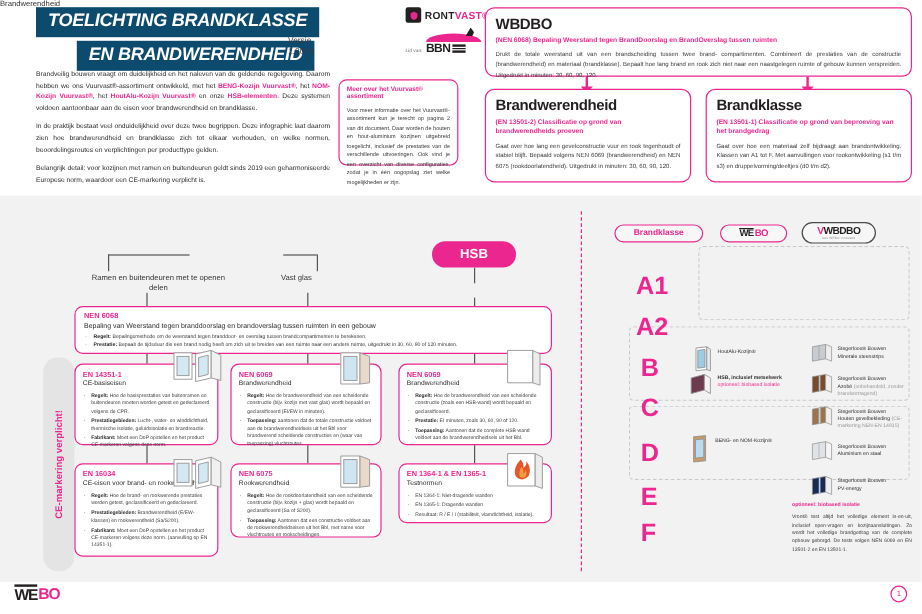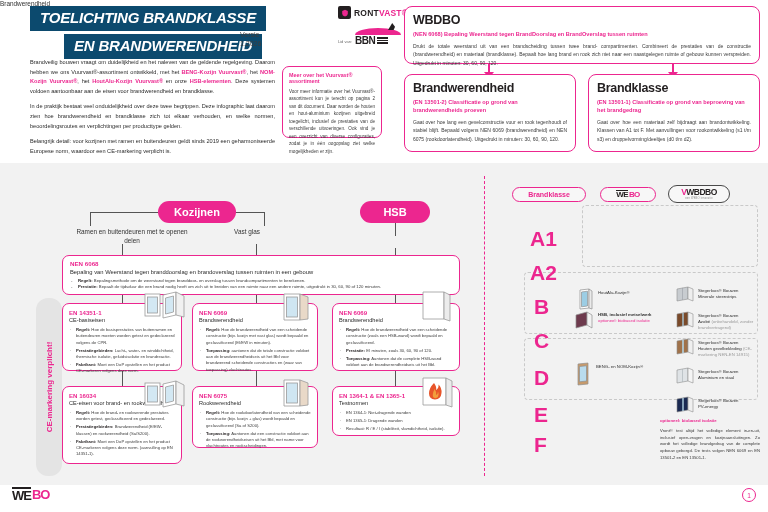--- a/index.html
+++ b/index.html
@@ -330,21 +330,20 @@
     <div class="defcard def-bkl">
       <div class="def-h">Brandklasse</div>
       <div class="def-sub">(EN 13501-1) Classificatie op grond van beproeving van het brandgedrag</div>
       <div class="def-body">Gaat over hoe een materiaal zelf bijdraagt aan brandontwikkeling. Klassen van A1 tot F. Met aanvullingen voor rookontwikkeling (s1 t/m s3) en druppelvorming/deeltjes (d0 t/m d2).</div>
     </div>
   </div>
 
   <div class="panel"></div>
   <div class="divider"></div>
 
-  <div class="chip chip-kozijnen">Kozijnen</div>
   <div class="chip chip-hsb">HSB</div>
 
   <div class="connector conn-h" style="left:90px; top:212px; width:68px;"></div>
   <div class="connector conn-h" style="left:236px; top:212px; width:28px;"></div>
   <div class="connector conn-v" style="left:90px; top:212px; height:14px;"></div>
   <div class="connector conn-v" style="left:264px; top:212px; height:14px;"></div>
   <div class="connector conn-v" style="left:395px; top:223px; height:13px;"></div>
 
   <div class="branch-label bl-ramen">Ramen en buitendeuren met te openen delen</div>
   <div class="branch-label bl-vast">Vast glas</div>

